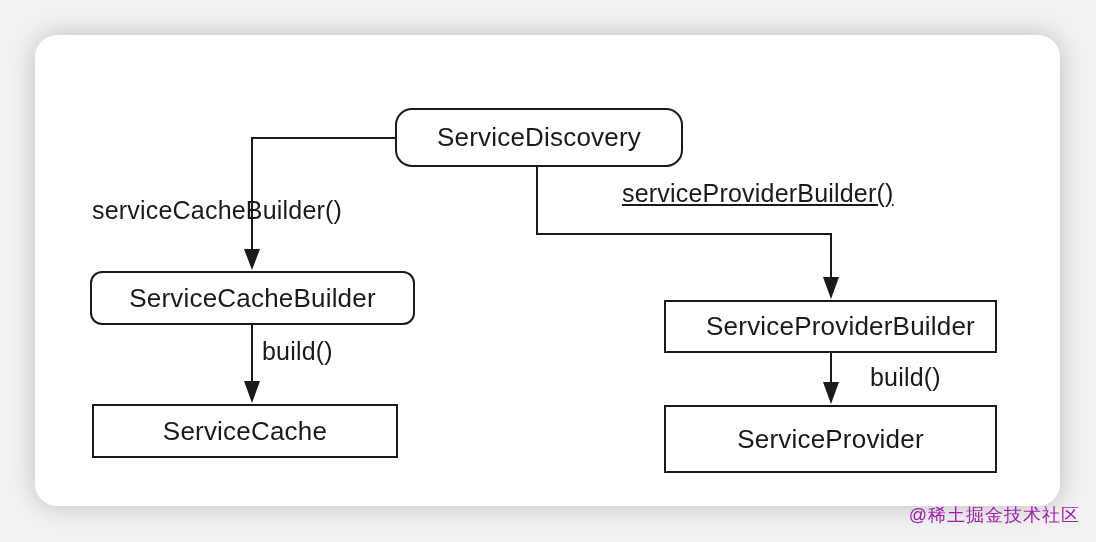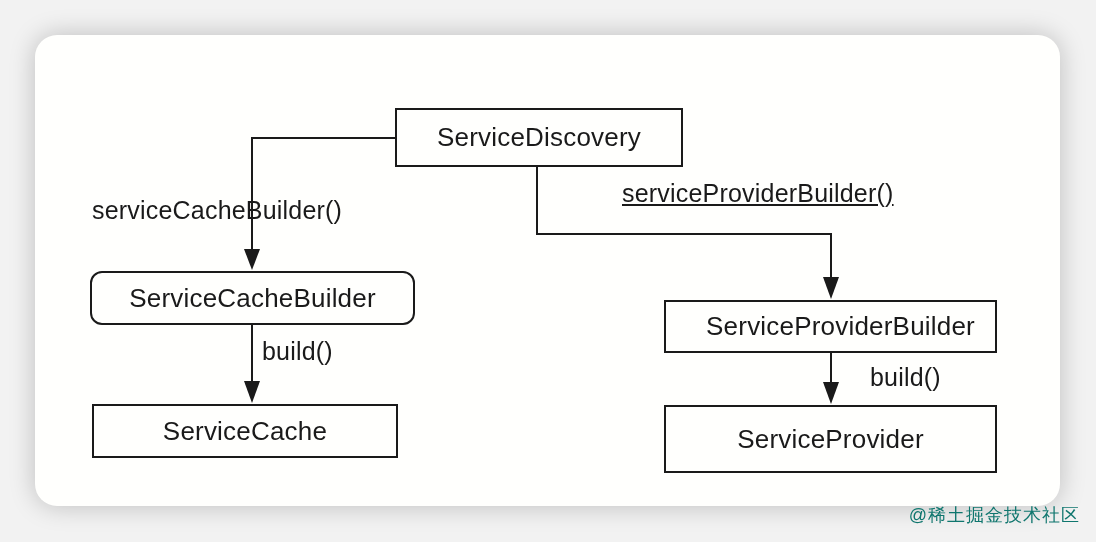--- a/index.html
+++ b/index.html
@@ -45,37 +45,37 @@
     color: #1a1a1a;
     letter-spacing: 0.2px;
   }
   .edge-label {
     position: absolute;
     font-size: 25px;
     color: #1a1a1a;
     white-space: nowrap;
     letter-spacing: 0.2px;
   }
-  #node-service-discovery        { left: 395px; top: 108px; width: 288px; height: 59px; }
+  #node-service-discovery        { left: 395px; top: 108px; width: 288px; height: 59px; border-radius: 17px; }
   #node-service-cache-builder    { left: 90px;  top: 271px; width: 325px; height: 54px; border-radius: 12px; }
   #node-service-cache            { left: 92px;  top: 404px; width: 306px; height: 54px; }
   #node-service-provider-builder { left: 664px; top: 300px; width: 333px; height: 53px; padding-left: 20px; }
   #node-service-provider         { left: 664px; top: 405px; width: 333px; height: 68px; }
 
   #label-service-cache-builder-call    { left: 92px;  top: 196px; }
   #label-service-provider-builder-call { left: 622px; top: 179px; text-decoration: underline; }
   #label-build-left                    { left: 262px; top: 337px; }
   #label-build-right                   { left: 870px; top: 363px; }
 
   #watermark {
     position: absolute;
     right: 16px;
     top: 503px;
     font-size: 18px;
-    color: #0f766e;
+    color: #a21caf;
     letter-spacing: 1px;
   }
 </style>
 </head>
 <body>
 
 <div id="stage">
 
   <div id="card"></div>
 

